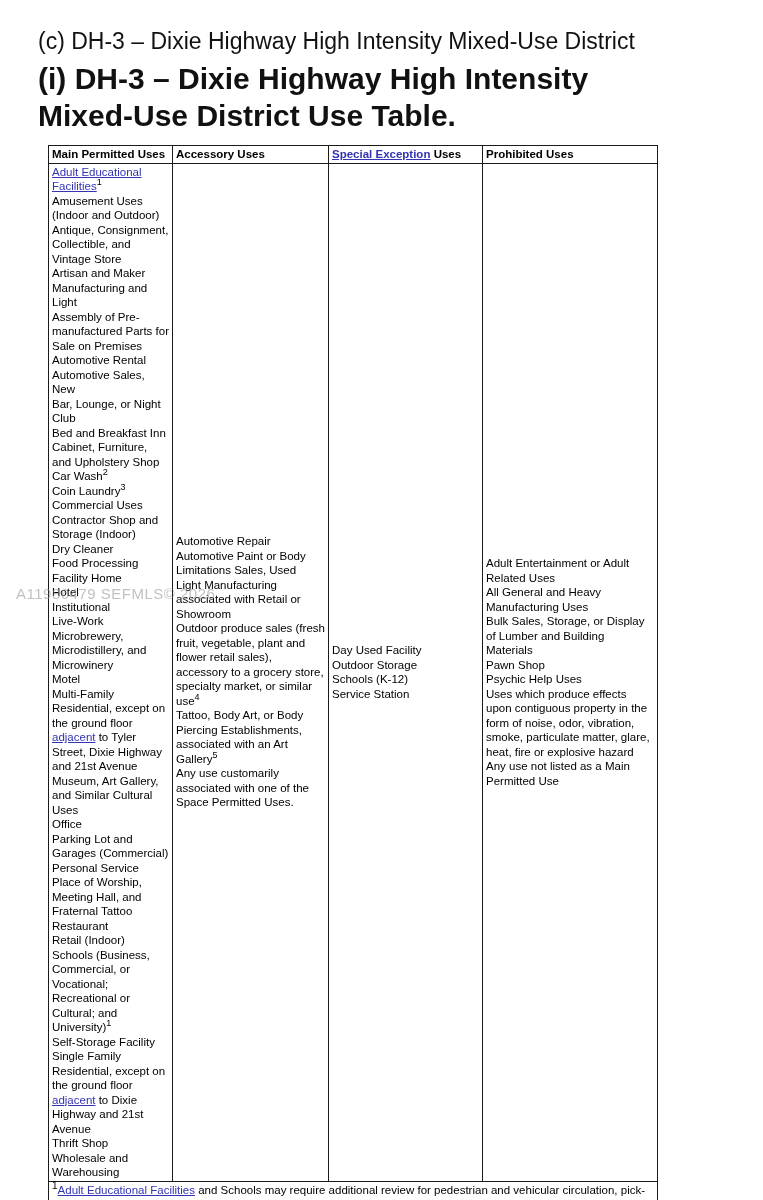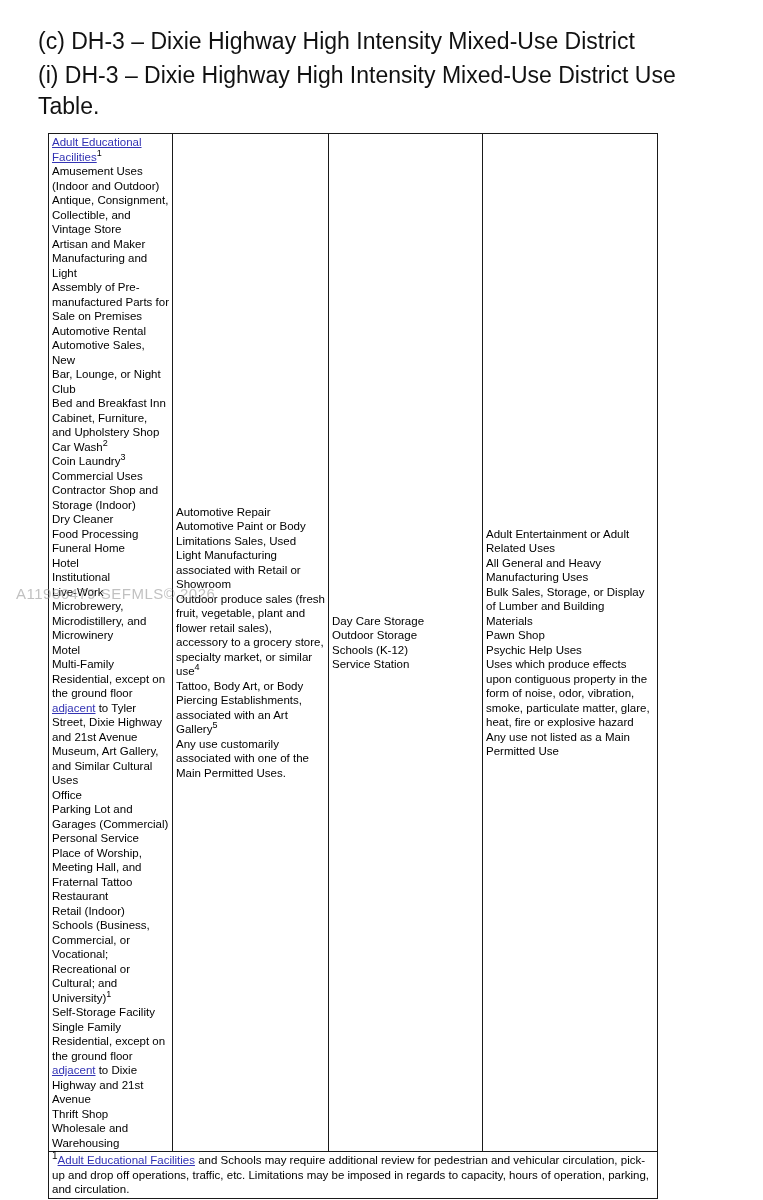--- a/index.html
+++ b/index.html
@@ -20,23 +20,23 @@
   .h1{
     margin:28px 0 0 38px;
     font-size:23px;
     font-weight:400;
     line-height:27px;
     white-space:nowrap;
   }
   .h2{
     margin:5px 0 11px 38px;
     max-width:648px;
-    font-size:23px;
-    font-weight:400;
-    line-height:31px;
+    font-size:30px;
+    font-weight:700;
+    line-height:37px;
   }
   table.use-table{
     border-collapse:collapse;
     table-layout:fixed;
     width:609px;
     margin-left:48px;
     background:transparent;
   }
   table.use-table td{
     border:1px solid var(--border);
@@ -89,39 +89,45 @@
   <div class="h2">(i) DH-3 – Dixie Highway High Intensity Mixed-Use District Use Table.</div>
 
   <table class="use-table">
     <colgroup>
       <col style="width:124px">
       <col style="width:156px">
       <col style="width:154px">
       <col style="width:175px">
     </colgroup>
     <tbody>
+    <tr>
+      <td class="th"><span>Main Permitted Uses</span></td>
+      <td class="th"><span>Accessory Uses</span></td>
+      <td class="th"><a href="#">Special Exception</a><span> Uses</span></td>
+      <td class="th"><span>Prohibited Uses</span></td>
+    </tr>
     <tr class="body-row">
       <td>
             <p class="item"><a href="#">Adult Educational Facilities</a><span><sup>1</sup></span></p>
             <p class="item"><span>Amusement Uses (Indoor and Outdoor)</span></p>
             <p class="item"><span>Antique, Consignment, Collectible, and Vintage Store</span></p>
             <p class="item"><span>Artisan and Maker Manufacturing and Light</span></p>
             <p class="item"><span>Assembly of Pre-manufactured Parts for Sale on Premises</span></p>
             <p class="item"><span>Automotive Rental</span></p>
             <p class="item"><span>Automotive Sales, New</span></p>
             <p class="item"><span>Bar, Lounge, or Night Club</span></p>
             <p class="item"><span>Bed and Breakfast Inn</span></p>
             <p class="item"><span>Cabinet, Furniture, and Upholstery Shop</span></p>
             <p class="item"><span>Car Wash</span><span><sup>2</sup></span></p>
             <p class="item"><span>Coin Laundry</span><span><sup>3</sup></span></p>
             <p class="item"><span>Commercial Uses</span></p>
             <p class="item"><span>Contractor Shop and Storage (Indoor)</span></p>
             <p class="item"><span>Dry Cleaner</span></p>
             <p class="item"><span>Food Processing</span></p>
-            <p class="item"><span>Funeral Home</span></p>
+            <p class="item"><span>Facility Home</span></p>
             <p class="item"><span>Hotel</span></p>
             <p class="item"><span>Institutional</span></p>
             <p class="item"><span>Live-Work</span></p>
             <p class="item"><span>Microbrewery, Microdistillery, and Microwinery</span></p>
             <p class="item"><span>Motel</span></p>
             <p class="item"><span>Multi-Family Residential, except on the ground floor </span><a href="#">adjacent</a><span> to Tyler Street, Dixie Highway and 21st Avenue</span></p>
             <p class="item"><span>Museum, Art Gallery, and Similar Cultural Uses</span></p>
             <p class="item"><span>Office</span></p>
             <p class="item"><span>Parking Lot and Garages (Commercial)</span></p>
             <p class="item"><span>Personal Service</span></p>
@@ -134,24 +140,24 @@
             <p class="item"><span>Thrift Shop</span></p>
             <p class="item"><span>Wholesale and Warehousing</span></p>
           </td>
       <td>
             <p class="item"><span>Automotive Repair</span></p>
             <p class="item"><span>Automotive Paint or Body</span></p>
             <p class="item"><span>Limitations Sales, Used</span></p>
             <p class="item"><span>Light Manufacturing associated with Retail or Showroom</span></p>
             <p class="item"><span>Outdoor produce sales (fresh fruit, vegetable, plant and flower retail sales), accessory to a grocery store, specialty market, or similar use</span><span><sup>4</sup></span></p>
             <p class="item"><span>Tattoo, Body Art, or Body Piercing Establishments, associated with an Art Gallery</span><span><sup>5</sup></span></p>
-            <p class="item"><span>Any use customarily associated with one of the Main Permitted Uses.</span></p>
+            <p class="item"><span>Any use customarily associated with one of the Space Permitted Uses.</span></p>
           </td>
       <td>
-            <p class="item"><span>Day Care Storage</span></p>
+            <p class="item"><span>Day Used Facility</span></p>
             <p class="item"><span>Outdoor Storage</span></p>
             <p class="item"><span>Schools (K-12)</span></p>
             <p class="item"><span>Service Station</span></p>
           </td>
       <td>
             <p class="item"><span>Adult Entertainment or Adult Related Uses</span></p>
             <p class="item"><span>All General and Heavy Manufacturing Uses</span></p>
             <p class="item"><span>Bulk Sales, Storage, or Display of Lumber and Building Materials</span></p>
             <p class="item"><span>Pawn Shop</span></p>
             <p class="item"><span>Psychic Help Uses</span></p>

